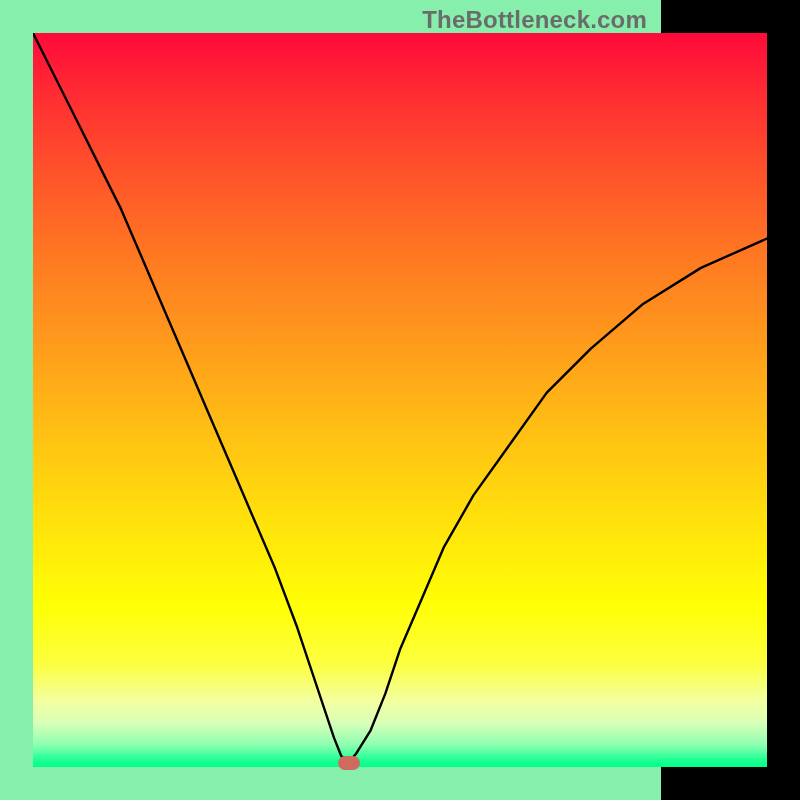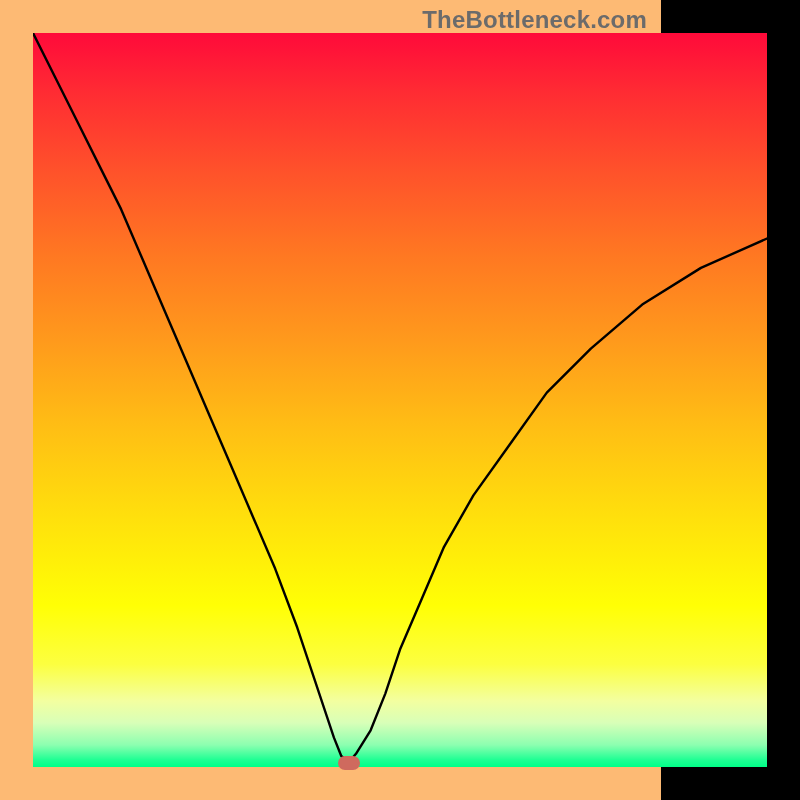--- a/index.html
+++ b/index.html
@@ -1,20 +1,20 @@
 <!DOCTYPE html>
 <html><head>
 <meta charset="utf-8">
 <style>
   * { margin: 0; padding: 0; box-sizing: border-box; }
   html, body { width: 800px; height: 800px; overflow: hidden; background: #000; }
   .frame {
     width: 661px;
     height: 800px;
-    background: #fdba74;
+    background: #86efac;
     position: relative;
   }
   .plot-area {
     position: absolute;
     left: 33px;
     top: 33px;
     width: 734px;
     height: 734px;
     background: linear-gradient(to bottom,
       #ff0a3a 0%,

